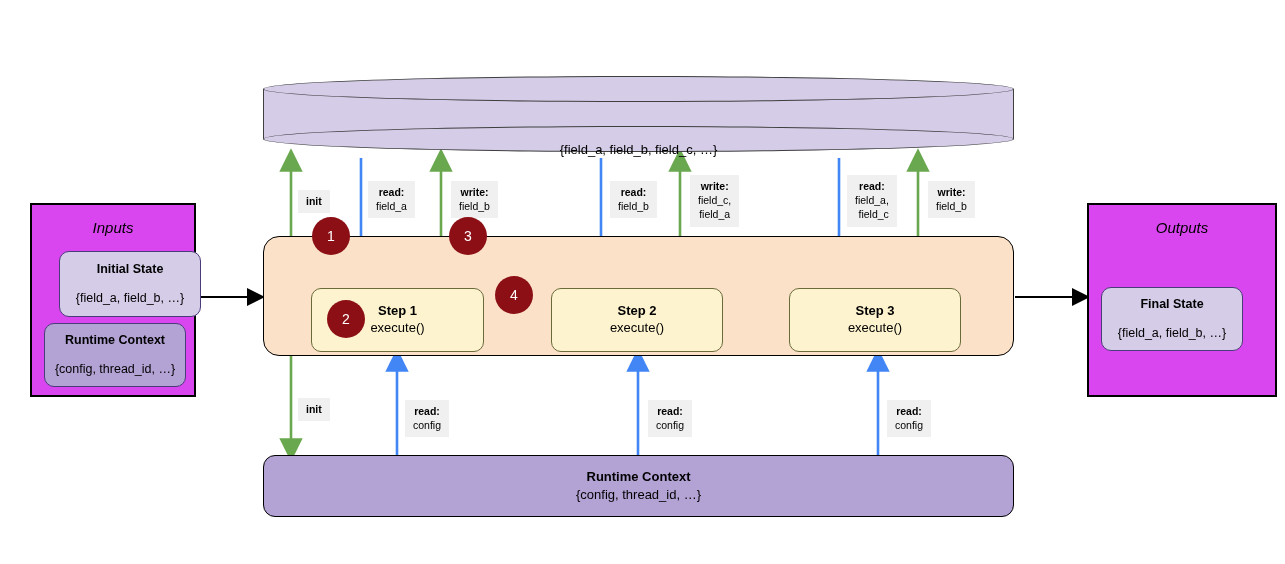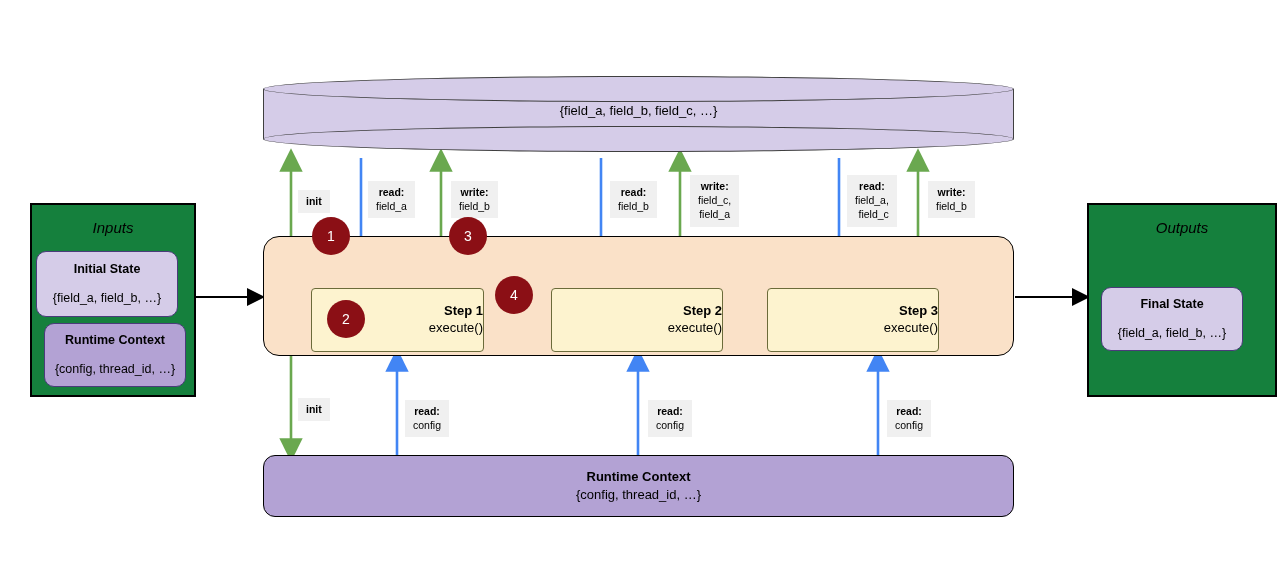--- a/index.html
+++ b/index.html
@@ -25,21 +25,21 @@
     position: absolute;
     left: 0; top: 0;
     width: 1285px;
     height: 564px;
     pointer-events: none;
   }
 
   
   .panel {
     position: absolute;
-    background: #15803d;
+    background: #d946ef;
     border: 2px solid #000000;
     box-sizing: border-box;
   }
   .panel-title {
     position: absolute;
     left: 0;
     width: 100%;
     text-align: center;
     font-style: italic;
     font-size: 15px;
@@ -96,21 +96,21 @@
   #state-cylinder .cyl-bot { top: 50px; background: #d5cce8; }
   #state-cylinder .cyl-label {
     position: absolute;
     left: 0; top: 26px;
     width: 100%;
     text-align: center;
     line-height: 1.35;
     z-index: 4;
   }
   #state-cylinder .cyl-label .t1 { font-weight: bold; font-size: 13px; }
-  #state-cylinder .cyl-label .t2 { font-size: 13px; }
+  #state-cylinder .cyl-label .t2 { font-size: 13px; margin-top: 39px; }
 
   
   #pipeline {
     position: absolute;
     left: 263px;
     top: 236px;
     width: 751px;
     height: 120px;
     background: #fae1c8;
     border: 1.6px solid #000000;
@@ -126,25 +126,25 @@
     font-weight: bold;
     font-size: 15px;
     z-index: 6;
   }
   .step {
     position: absolute;
     top: 288px;
     height: 64px;
     background: #fdf3cf;
     border: 1.6px solid #6b6b3a;
-    border-radius: 4px;
+    border-radius: 10px;
     box-sizing: border-box;
     display: flex;
     flex-direction: column;
-    align-items: flex-end;
+    align-items: center;
     justify-content: center;
     line-height: 1.3;
     z-index: 5;
   }
   .step .t1 { font-weight: bold; font-size: 13px; }
   .step .t2 { font-size: 13px; }
 
   
   #runtime-bar {
     position: absolute;
@@ -258,21 +258,21 @@
     <g stroke="#000000" stroke-width="2" fill="none">
       <line x1="723" y1="320" x2="783" y2="320" marker-end="url(#ar-black)"></line>
     </g>
     <g stroke="#000000" stroke-width="2" fill="none">
       <line x1="1015" y1="297" x2="1081" y2="297" marker-end="url(#ar-black)"></line>
     </g>
   </svg>
 
   <div class="panel" style="left:30px; top:203px; width:166px; height:194px;">
     <div class="panel-title" style="top:14px;">Inputs</div>
-    <div class="rbox lilac-light" style="left:4px; top:46px; width:142px; height:66px;">
+    <div class="rbox lilac-light" style="left:27px; top:46px; width:142px; height:66px;">
       <span class="t1">Initial State</span>
       <span class="t2">{field_a, field_b, …}</span>
     </div>
     <div class="rbox lilac-mid" style="left:12px; top:118px; width:142px; height:64px;">
       <span class="t1">Runtime Context</span>
       <span class="t2">{config, thread_id, …}</span>
     </div>
   </div>
 
   <div class="panel" style="left:1087px; top:203px; width:190px; height:194px;">
@@ -295,21 +295,21 @@
   <div id="pipeline"></div>
 
   <div class="step" style="left:311px; width:173px;">
     <span class="t1">Step 1</span>
     <span class="t2">execute()</span>
   </div>
   <div class="step" style="left:551px; width:172px;">
     <span class="t1">Step 2</span>
     <span class="t2">execute()</span>
   </div>
-  <div class="step" style="left:767px; width:172px;">
+  <div class="step" style="left:789px; width:172px;">
     <span class="t1">Step 3</span>
     <span class="t2">execute()</span>
   </div>
 
   <div id="runtime-bar">
     <span class="t1">Runtime Context</span>
     <span class="t2">{config, thread_id, …}</span>
   </div>
 
   <div class="edge-label" style="left:298px; top:190px;">

